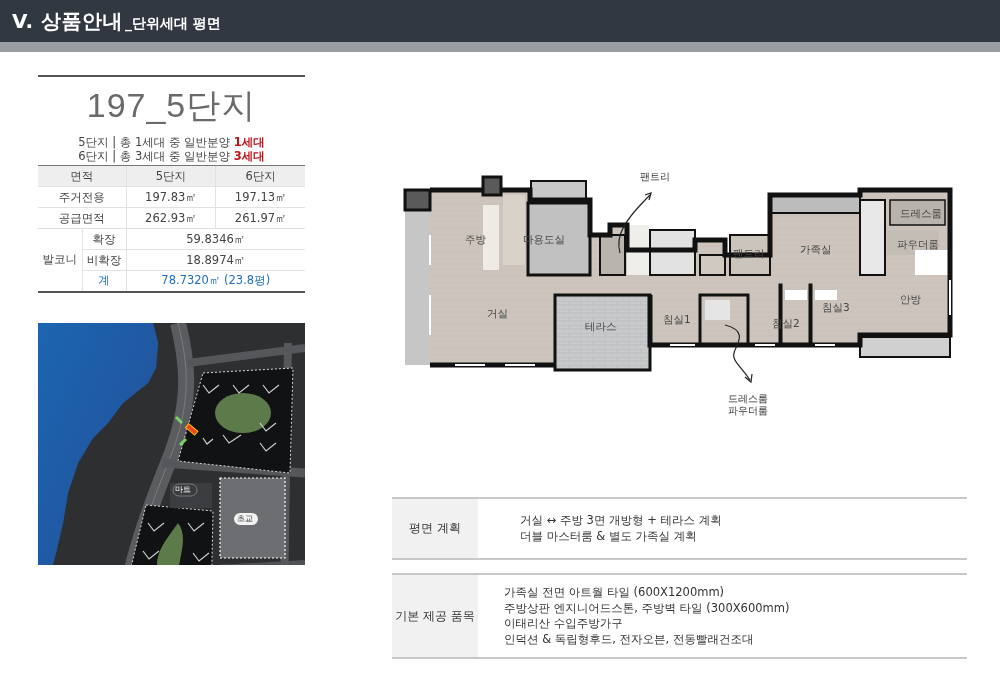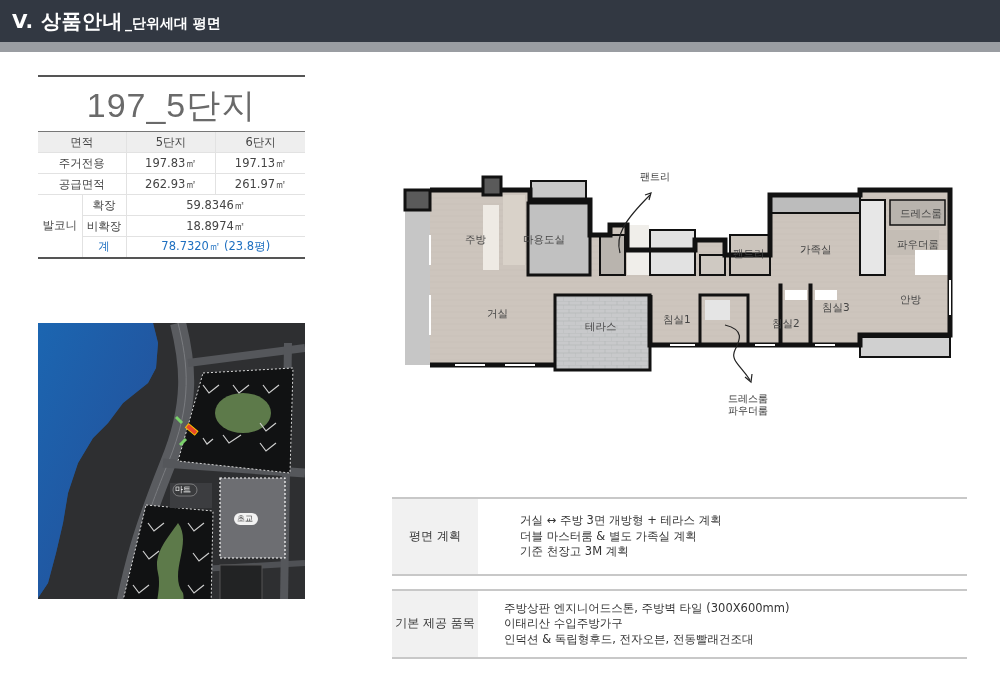--- a/index.html
+++ b/index.html
@@ -21,21 +21,21 @@
   .supply .hl { color: #c0121a; font-weight: bold; }
 
   table.area { width: 267px; border-collapse: collapse; margin-top: 2px; font-size: 11.5px; color: #444; }
   table.area td, table.area th { height: 21px; text-align: center; font-weight: normal; border-bottom: 1px solid #e2e2e2; }
   table.area thead th { background: #eeeeee; border-top: 1px solid #777; }
   table.area td.sep, table.area th.sep { border-left: 1px solid #e2e2e2; }
   table.area tr.last td { border-bottom: 2px solid #555; }
   .blue { color: #1e6fc0; }
 
   
-  .map { position: absolute; left: 38px; top: 323px; width: 267px; height: 276px; overflow: hidden; background: #2b2c2e; }
+  .map { position: absolute; left: 38px; top: 323px; width: 267px; height: 242px; overflow: hidden; background: #2b2c2e; }
 
   
   .plan { position: absolute; left: 395px; top: 165px; width: 575px; height: 260px; }
   .room-label { position: absolute; font-size: 10.5px; color: #444; white-space: nowrap; }
   .callout { position: absolute; font-size: 10px; color: #333; text-align: center; line-height: 12px; white-space: nowrap; }
 
   
   .spec { position: absolute; left: 392px; top: 497px; width: 575px; }
   .spec-row { display: flex; border-top: 2px solid #c8c8c8; border-bottom: 2px solid #c8c8c8; }
   .spec-row + .spec-row { margin-top: 13px; }
@@ -49,20 +49,24 @@
 <div class="hdr">
   <div class="hdr-title">
     <span class="main">V. 상품안내</span><span class="sub">_단위세대 평면</span>
   </div>
 </div>
 <div class="hdr-band"></div>
 
 <div class="info">
   <div class="info-topline"></div>
   <div class="unit-title">197_5단지</div>
+  <div class="supply">
+    <div><span>5단지 | 총 1세대 중 일반분양 </span><span class="hl">1세대</span></div>
+    <div><span>6단지 | 총 3세대 중 일반분양 </span><span class="hl">3세대</span></div>
+  </div>
 
   <table class="area">
     <thead>
       <tr>
         <th colspan="2" style="width:88px">면적</th>
         <th class="sep">5단지</th>
         <th class="sep">6단지</th>
       </tr>
     </thead>
     <tbody>
@@ -242,24 +246,24 @@
     <div>파우더룸</div>
   </div>
 </div>
 
 <div class="spec">
   <div class="spec-row">
     <div class="spec-head">평면 계획</div>
     <div class="spec-body">
       <div>거실 ↔ 주방 3면 개방형 + 테라스 계획</div>
       <div>더블 마스터룸 &amp; 별도 가족실 계획</div>
-      <div>기준 천장고 3M 계획</div>
     </div>
   </div>
   <div class="spec-row r2">
     <div class="spec-head">기본 제공 품목</div>
     <div class="spec-body">
+      <div>가족실 전면 아트월 타일 (600X1200mm)</div>
       <div>주방상판 엔지니어드스톤, 주방벽 타일 (300X600mm)</div>
       <div>이태리산 수입주방가구</div>
       <div>인덕션 &amp; 독립형후드, 전자오븐, 전동빨래건조대</div>
     </div>
   </div>
 </div>
 
 </body></html>

